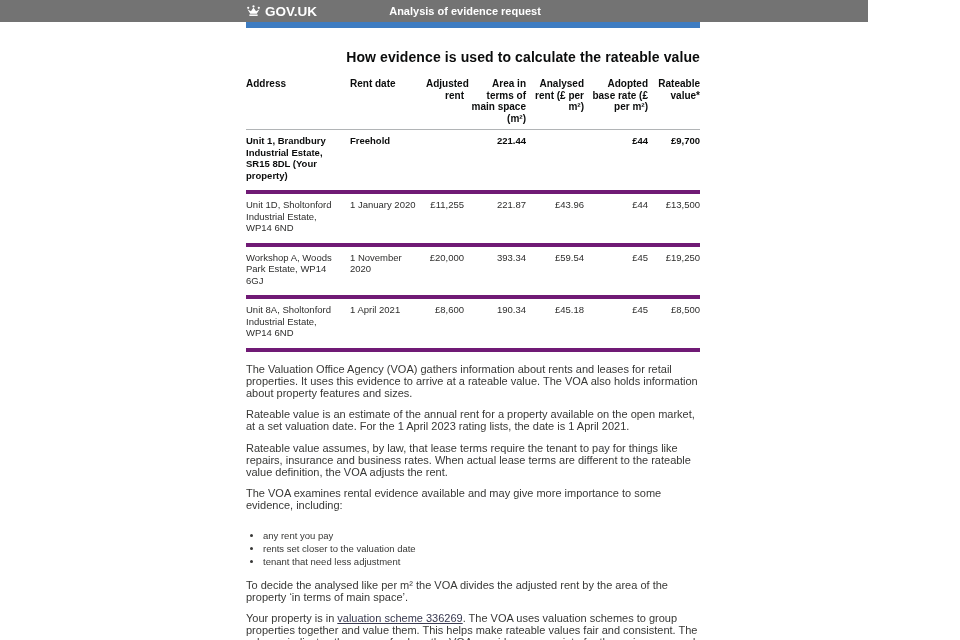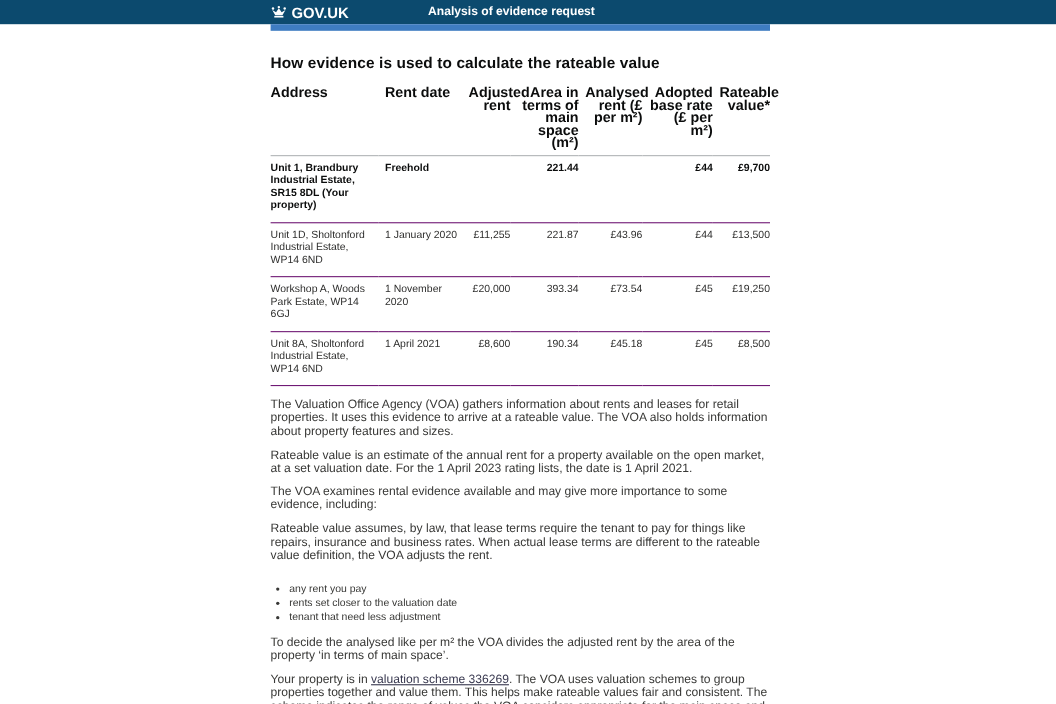--- a/index.html
+++ b/index.html
@@ -6,58 +6,58 @@
   html, body { margin: 0; padding: 0; }
   body {
     width: 960px; height: 640px;
     background: #ffffff;
     font-family: "Liberation Sans", sans-serif;
     color: #383836;
     overflow: hidden;
   }
 
   
-  .header-bar { width: 960px; height: 22px; background: #0c4a6e; }
+  .header-bar { width: 868px; height: 22px; background: #737373; }
   .header-inner {
     width: 454px; margin-left: 246px; height: 100%;
     position: relative; display: flex; align-items: center;
   }
   .logo {
     display: flex; align-items: center; gap: 4px;
     color: #ffffff; font-weight: bold; font-size: 13.5px;
     text-decoration: none; z-index: 2;
   }
   .crown { display: inline-block; line-height: 0; }
   .header-title {
     position: absolute; left: 0; right: 16px; text-align: center;
     color: #ffffff; font-weight: bold; font-size: 11px; z-index: 1;
   }
   .accent-bar { width: 454px; height: 6px; margin-left: 246px; background: #3e7cc1; }
 
   
   .content { width: 454px; margin-left: 246px; }
   .page-title {
     font-size: 14px; font-weight: bold; color: #0b0c0c;
-    margin: 21px 0 0 0; letter-spacing: 0.1px;
+    margin: 21px 0 0 0; letter-spacing: 0.1px; text-align: right;
   }
 
   table.evidence {
     width: 454px; border-collapse: collapse; margin-top: 13px;
     table-layout: fixed;
   }
   table.evidence th {
-    font-size: 13px; font-weight: bold; color: #0b0c0c;
+    font-size: 10px; font-weight: bold; color: #0b0c0c;
     vertical-align: top; text-align: left;
     padding: 0 0 5px 0; line-height: 11.5px;
     border-bottom: 1px solid #b1b4b6;
   }
   table.evidence td {
     font-size: 9.5px; vertical-align: top; text-align: left;
     padding: 5px 0 9px 0; line-height: 11.5px; color: #2e2e2d;
-    border-bottom: 1px solid #701a75;
+    border-bottom: 4px solid #701a75;
   }
   table.evidence th.num, table.evidence td.num { text-align: right; }
   table.evidence th + th, table.evidence td + td { padding-left: 6px; }
   tr.row-highlight td { font-weight: bold; color: #0b0c0c; }
 
   .body-text { margin-top: 11px; }
   .body-text p {
     font-size: 11px; line-height: 12px; margin: 0 0 9.5px 0;
   }
   .body-text ul {
@@ -133,41 +133,41 @@
         <td class="num">221.87</td>
         <td class="num">£43.96</td>
         <td class="num">£44</td>
         <td class="num">£13,500</td>
       </tr>
       <tr>
         <td>Workshop A, Woods Park Estate, WP14 6GJ</td>
         <td>1 November 2020</td>
         <td class="num">£20,000</td>
         <td class="num">393.34</td>
-        <td class="num">£73.54</td>
+        <td class="num">£59.54</td>
         <td class="num">£45</td>
         <td class="num">£19,250</td>
       </tr>
       <tr>
         <td>Unit 8A, Sholtonford Industrial Estate, WP14 6ND</td>
         <td>1 April 2021</td>
         <td class="num">£8,600</td>
         <td class="num">190.34</td>
         <td class="num">£45.18</td>
         <td class="num">£45</td>
         <td class="num">£8,500</td>
       </tr>
     </tbody>
   </table>
 
   <div class="body-text">
     <p>The Valuation Office Agency (VOA) gathers information about rents and leases for retail properties. It uses this evidence to arrive at a rateable value. The VOA also holds information about property features and sizes.</p>
     <p>Rateable value is an estimate of the annual rent for a property available on the open market, at a set valuation date. For the 1 April 2023 rating lists, the date is 1 April 2021.</p>
+    <p>Rateable value assumes, by law, that lease terms require the tenant to pay for things like repairs, insurance and business rates. When actual lease terms are different to the rateable value definition, the VOA adjusts the rent.</p>
     <p>The VOA examines rental evidence available and may give more importance to some evidence, including:</p>
-    <p>Rateable value assumes, by law, that lease terms require the tenant to pay for things like repairs, insurance and business rates. When actual lease terms are different to the rateable value definition, the VOA adjusts the rent.</p>
     <ul>
       <li>any rent you pay</li>
       <li>rents set closer to the valuation date</li>
       <li>tenant that need less adjustment</li>
     </ul>
     <p>To decide the analysed like per m² the VOA divides the adjusted rent by the area of the property ‘in terms of main space’.</p>
     <p><span>Your property is in </span><a class="scheme-link">valuation scheme 336269</a><span>. The VOA uses valuation schemes to group properties together and value them. This helps make rateable values fair and consistent. The scheme indicates the range of values the VOA considers appropriate for the main space and any other property features, like car parking.</span></p>
     <p>The table shows property transactions considered in arriving at the rateable value for this property. These properties may be from close by or from a wider area.</p>
 
   </div>

